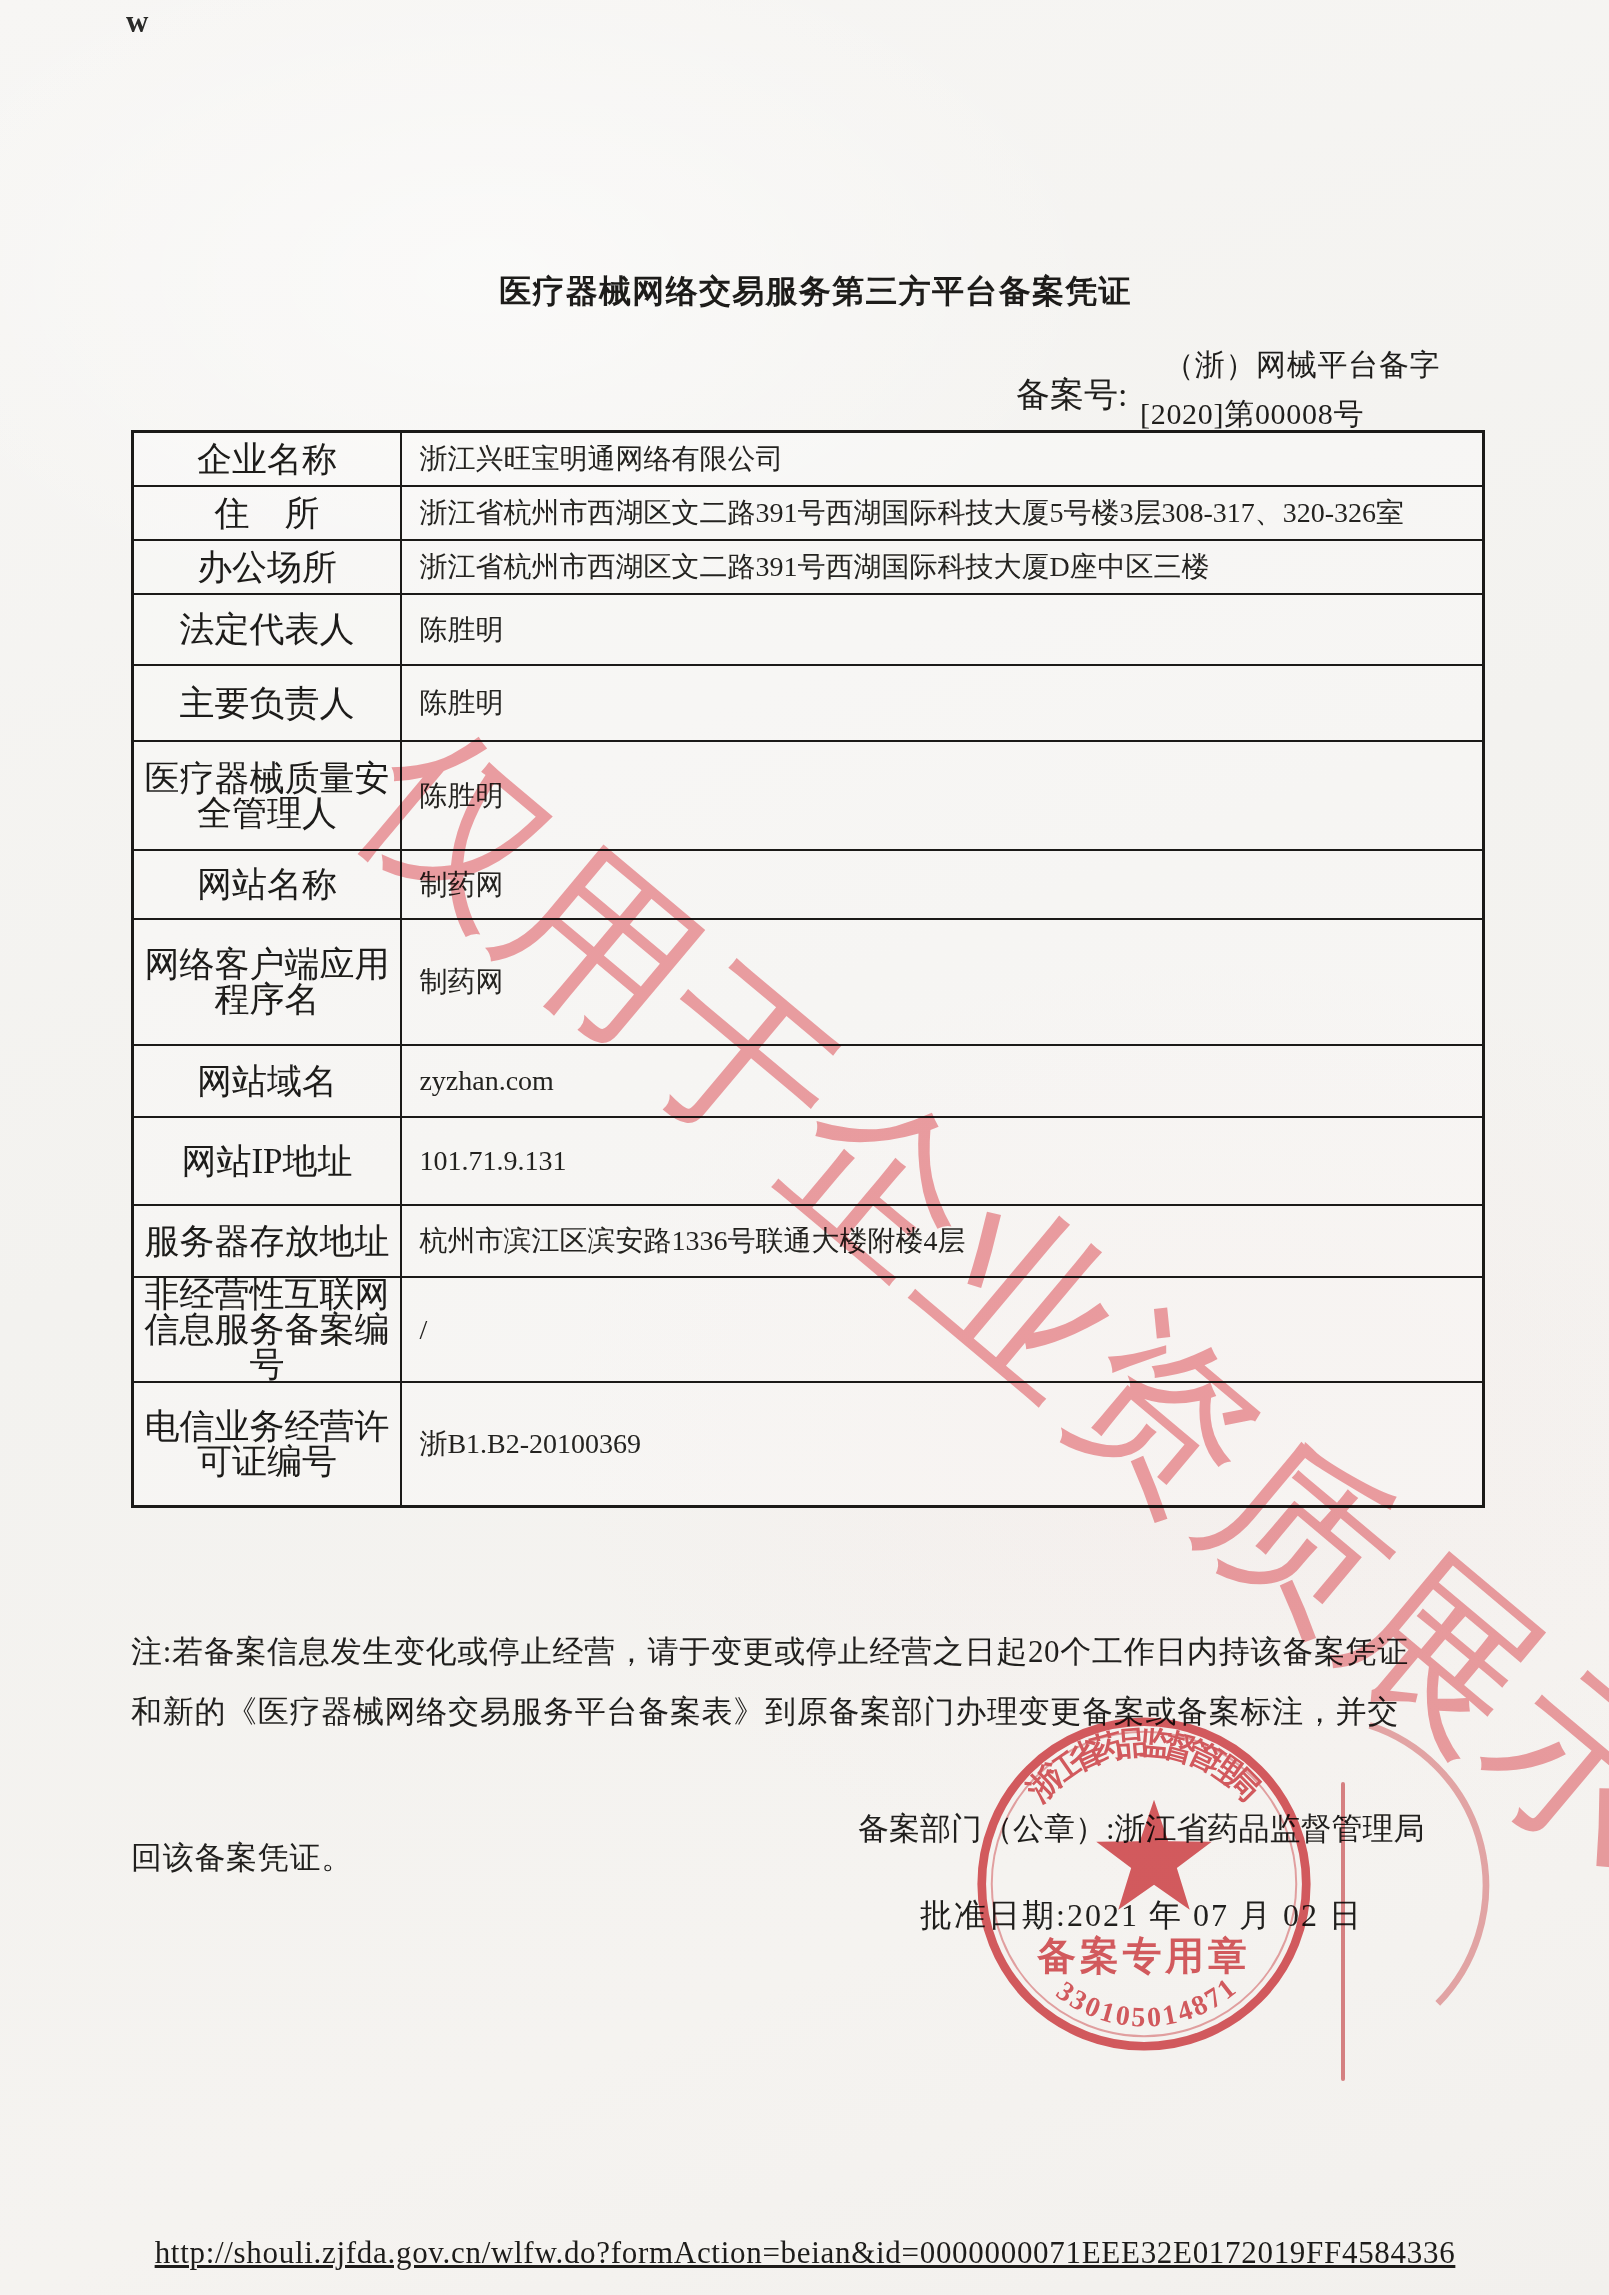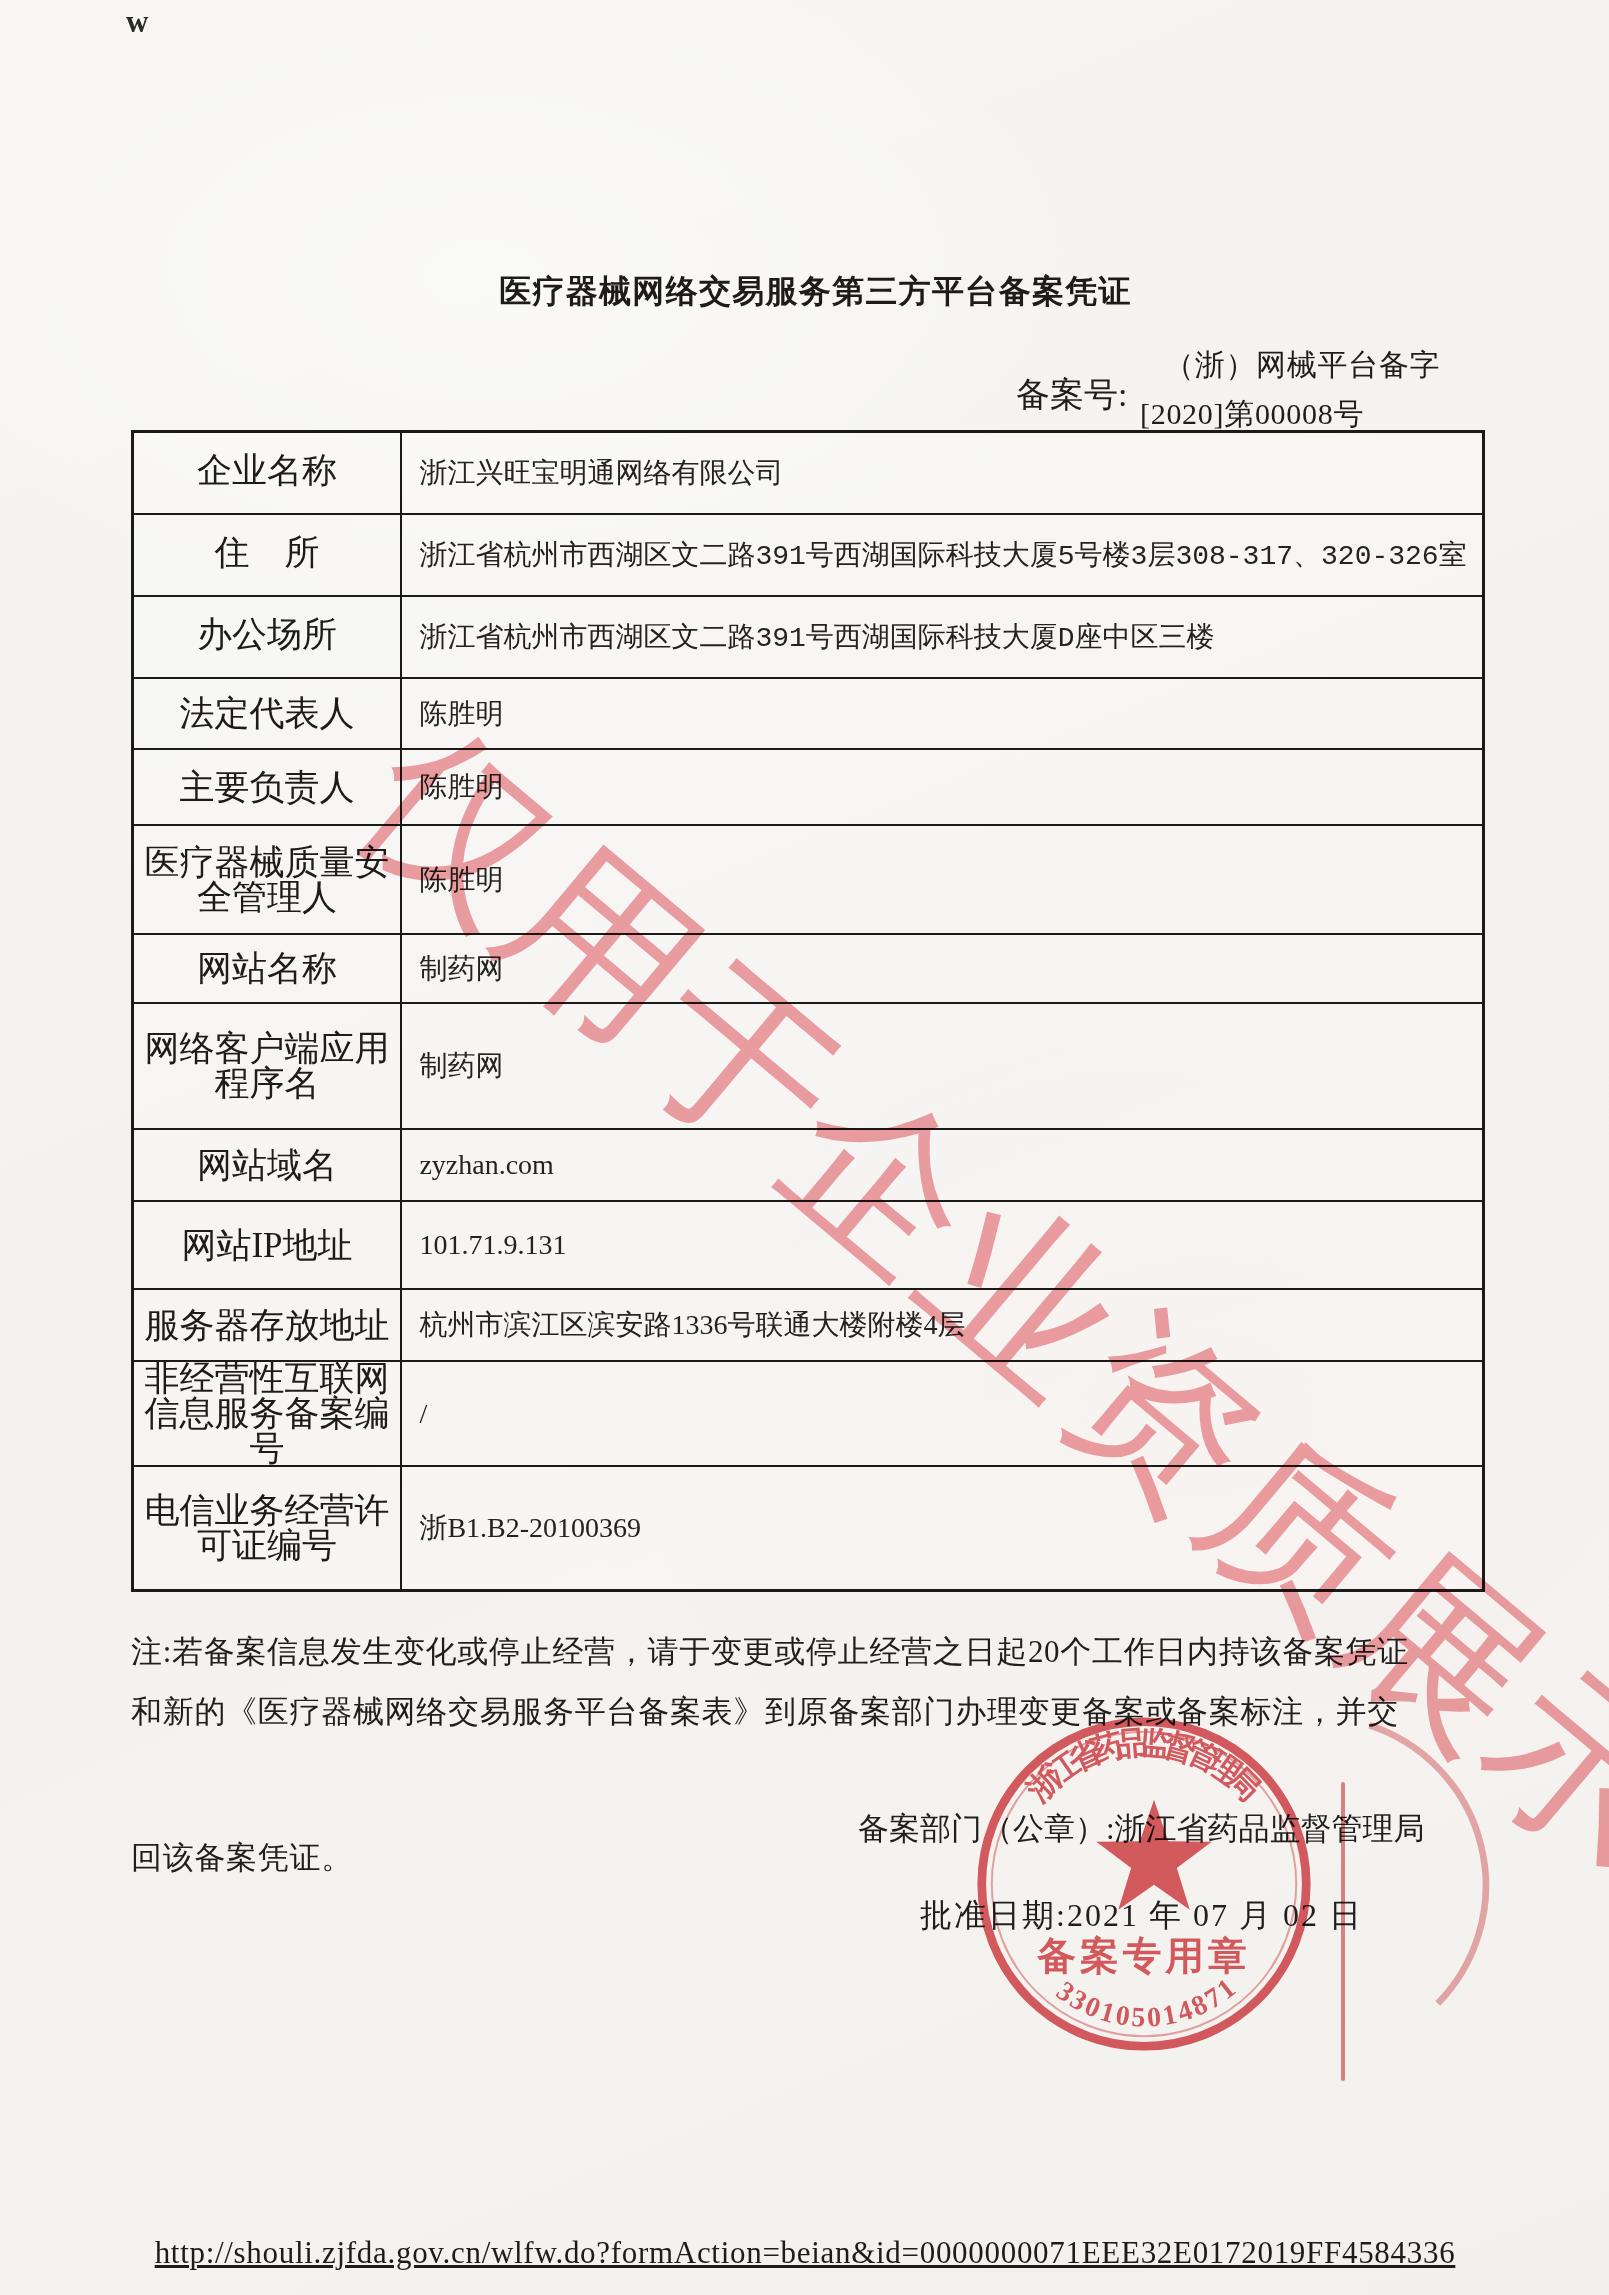--- a/index.html
+++ b/index.html
@@ -34,21 +34,21 @@
   .trow:last-child{border-bottom:none;}
   .lcell{
     width:268px;flex:0 0 268px;box-sizing:border-box;border-right:2.7px solid #1b1a18;
     display:flex;align-items:center;justify-content:center;text-align:center;
     font-size:35px;line-height:35px;color:#1d1c1a;padding:0 1.3px;
   }
   .vcell{
     flex:1;display:flex;align-items:center;box-sizing:border-box;
     padding-left:17.4px;font-size:28px;white-space:nowrap;color:#242320;overflow:hidden;border-radius:8px;
   }
-  .h110{height:82px;font-family:Liberation Mono, monospace;} .h106{height:71px;} .h114{height:76px;} .h163{height:109px;}
+  .h110{height:54px;} .h106{height:71px;} .h114{height:76px;} .h163{height:109px;}
   .h104{height:69px;} .h188{height:126px;} .h108{height:72px;} .h170{height:88px;}
   .h107{height:72px;} .h157{height:105px;} .h182{height:122px;}
 
   .note-line{position:absolute;left:131px;font-size:31px;letter-spacing:0.7px;white-space:nowrap;color:#201f1d;}
   .note-1{top:1631px;} .note-2{top:1691px;} .note-3{top:1837px;}
 
   .dept-line{position:absolute;left:858px;top:1808px;font-size:31px;white-space:nowrap;color:#201f1d;}
   .date-line{position:absolute;left:920px;top:1894px;font-size:32px;letter-spacing:2px;white-space:nowrap;color:#201f1d;}
 
   .stamp{position:absolute;left:937px;top:1677px;width:414px;height:414px;

